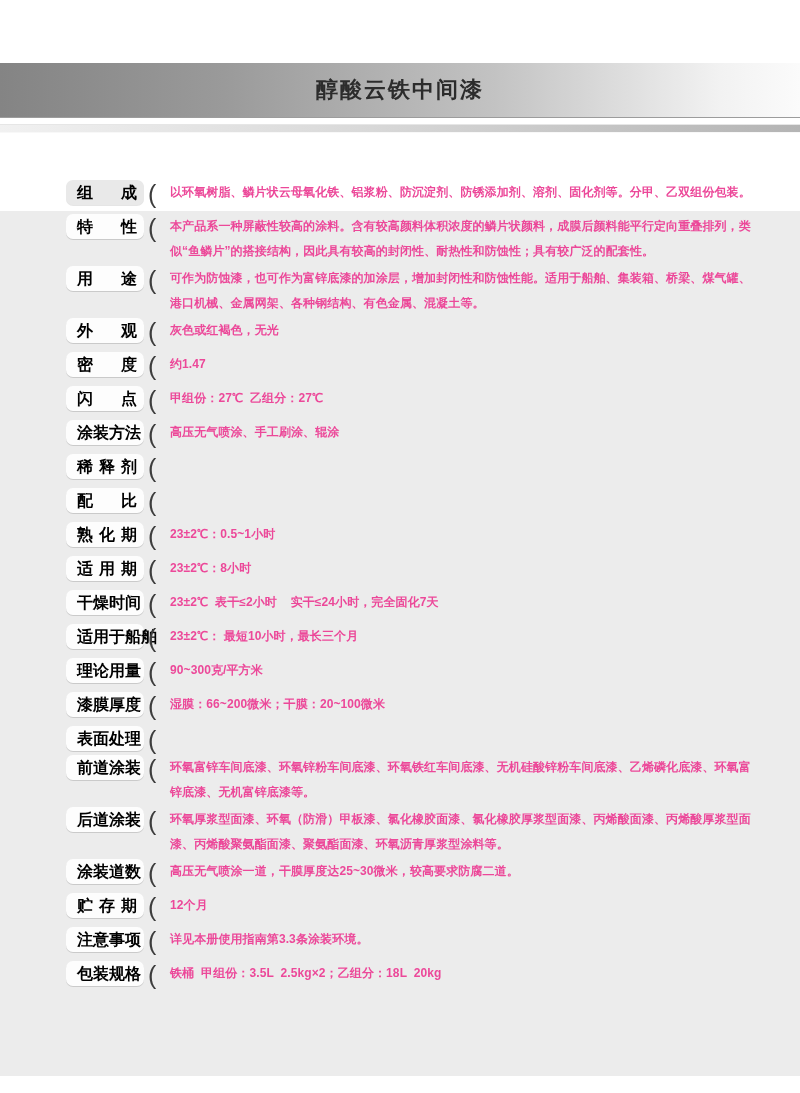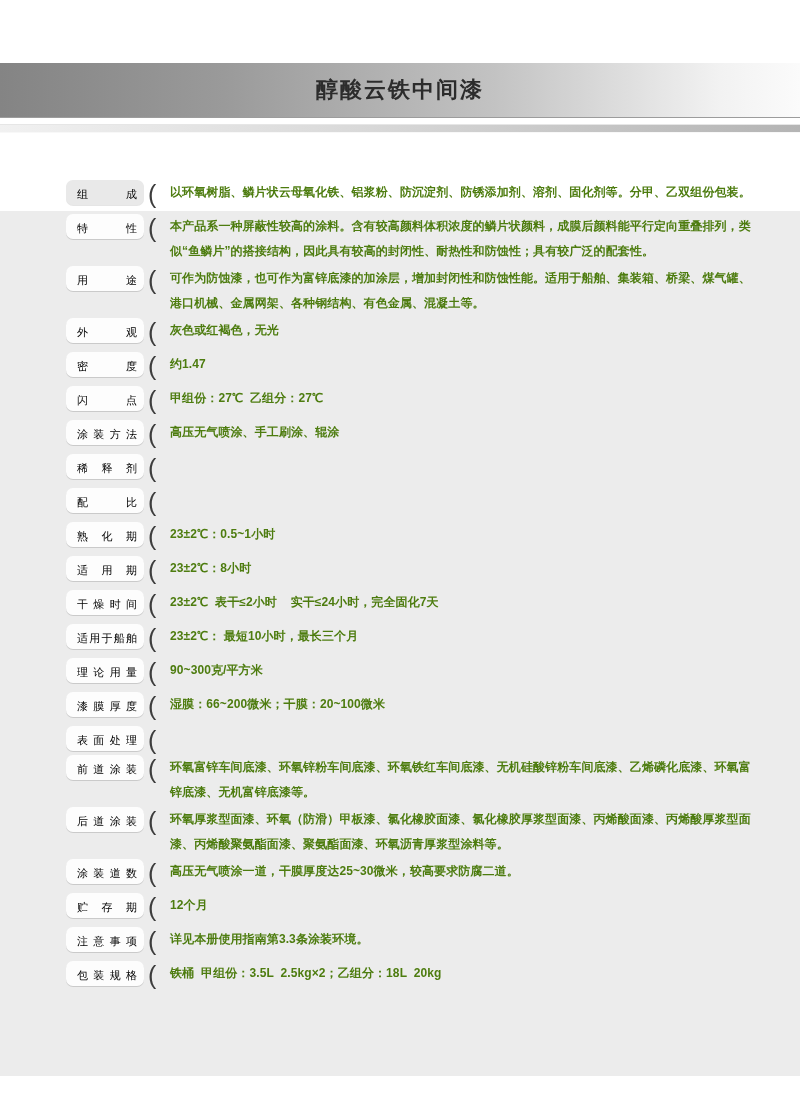--- a/index.html
+++ b/index.html
@@ -68,22 +68,22 @@
     box-shadow:0 1px 0 rgba(0,0,0,0.14);
     line-height:25px;
   }
   .row:first-child .pill{
     background:#e9e9e9;
     box-shadow:0 1px 0 rgba(0,0,0,0.10);
   }
   .lbl{
     display:inline-block;
     width:100%;
-    font-size:11px;
-    font-weight:normal;
+    font-size:16px;
+    font-weight:bold;
     color:#000;
     text-align:justify;
     text-align-last:justify;
     white-space:nowrap;
   }
   .paren{
     flex:0 0 14px;
     width:14px;
     margin:0 8px 0 4px;
     font-size:25px;
@@ -92,21 +92,21 @@
     color:#3d3d3d;
     transform:scaleY(1.05);
     transform-origin:top left;
   }
   .val{
     flex:0 0 592px;
     width:592px;
     font-size:12px;
     line-height:25px;
     font-weight:600;
-    color:#4d7c0f;
+    color:#ec4899;
     white-space:pre-wrap;
     letter-spacing:0.1px;
   }
 </style>
 </head>
 <body>
 
 <div class="page">
   <div class="banner">
     <div class="banner-title">醇酸云铁中间漆</div>

